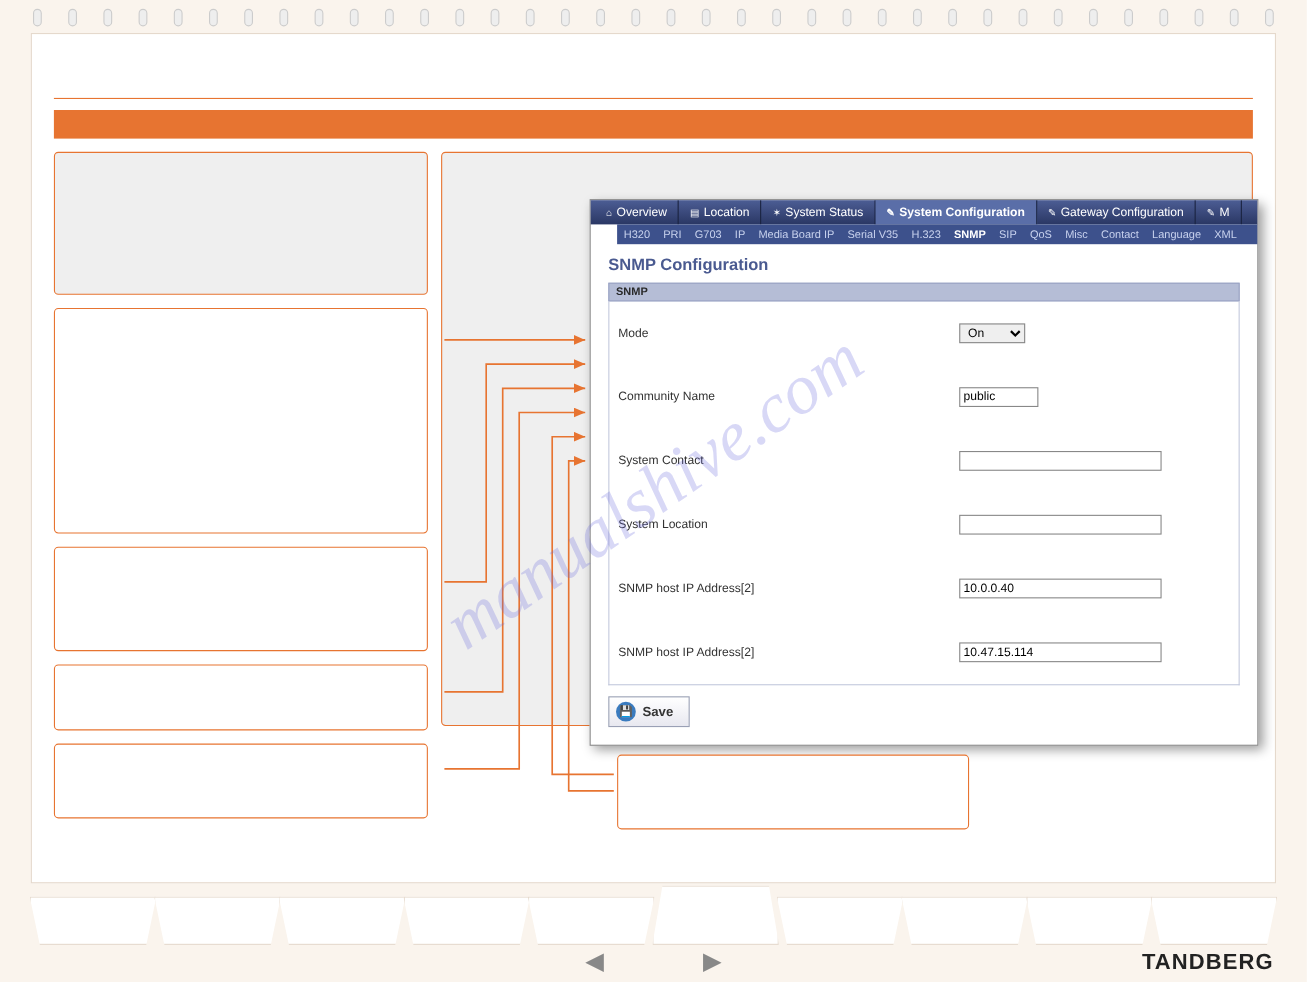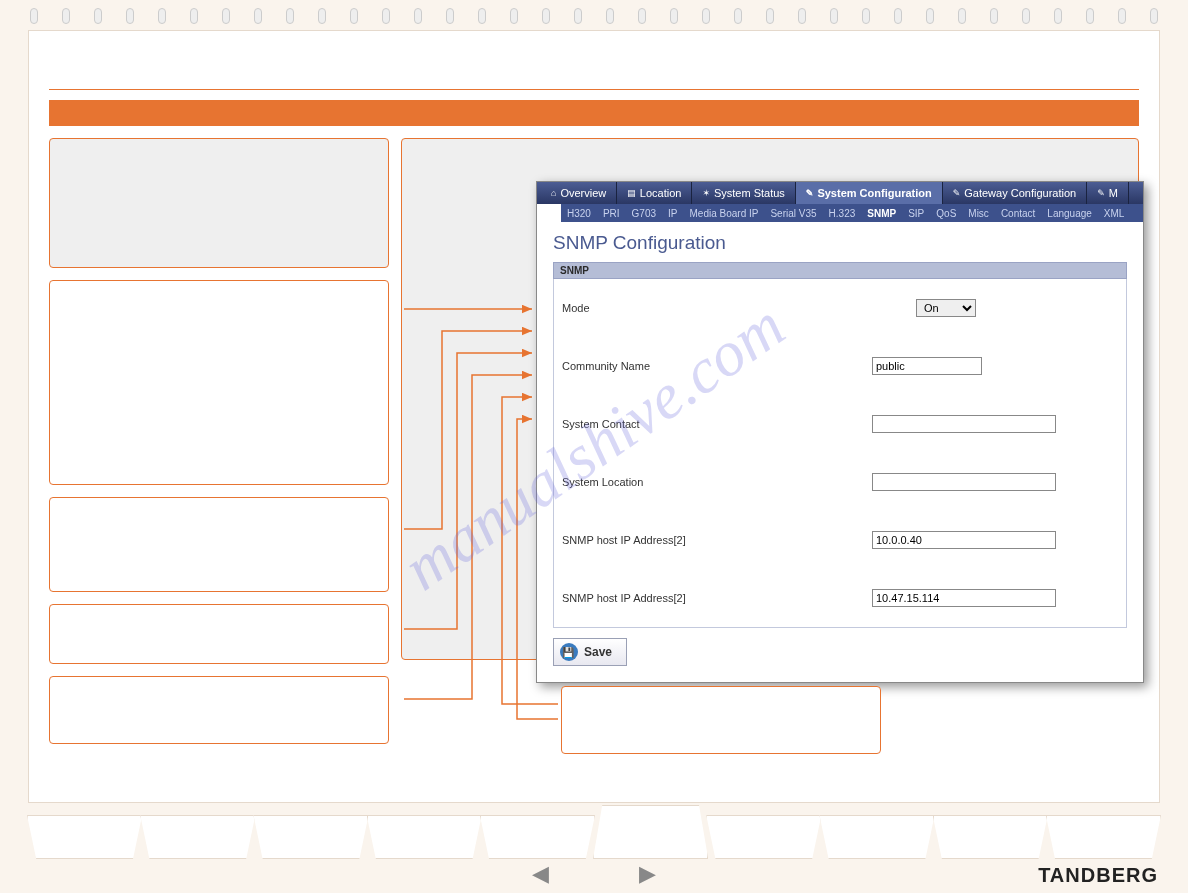--- a/index.html
+++ b/index.html
@@ -122,21 +122,21 @@
     height: 18px;
     align-items: center;
     padding: 0 6px;
     white-space: nowrap;
     gap: 12px;
     margin-left: 24px;
   }
   .ss-subtab { cursor: pointer; }
   .ss-subtab.active { color: #fff; font-weight: bold; }
   .ss-body { padding: 10px 16px 16px 16px; }
-  .ss-title { color: #4a5a90; font-size: 19px; font-weight: normal; margin-bottom: 8px; }
+  .ss-title { color: #4a5a90; font-size: 15px; font-weight: bold; margin-bottom: 8px; }
   .ss-section-hdr {
     background: #b5bdd6;
     color: #2a2a2a;
     font-size: 10px;
     font-weight: bold;
     padding: 2px 6px;
     border: 1px solid #9aa3c4;
   }
   .ss-form { border: 1px solid #c3c9dd; border-top: none; }
   .ss-row {
@@ -146,22 +146,22 @@
     font-size: 11px;
     color: #333;
   }
   .ss-row label { width: 310px; }
   .ss-row select, .ss-row input[type=text] {
     font-size: 11px;
     border: 1px solid #888;
     padding: 1px 3px;
     height: 18px;
   }
-  .ss-row select { width: 60px; margin-left: 44px; }
-  .ss-row input.short { width: 110px; }
+  .ss-row select { width: 60px; }
+  .ss-row input.short { width: 72px; }
   .ss-row input.long { width: 184px; }
   .save-btn {
     margin-top: 10px;
     display: inline-flex;
     align-items: center;
     gap: 6px;
     border: 1px solid #9aa0b5;
     background: linear-gradient(#fff,#e8e8f0);
     padding: 4px 14px 4px 6px;
     font-size: 12px;

